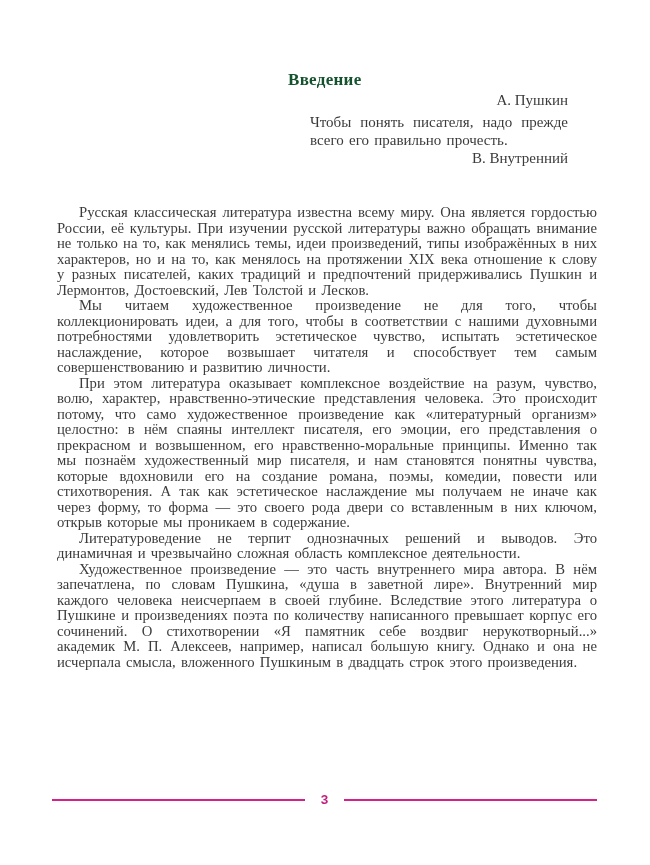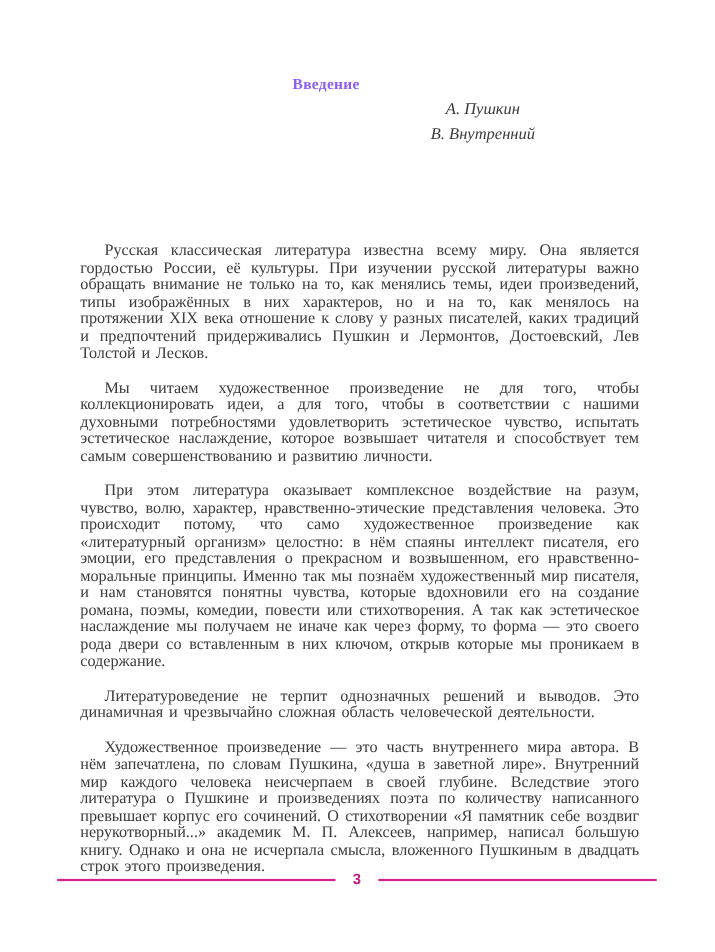--- a/index.html
+++ b/index.html
@@ -11,59 +11,58 @@
     position: relative;
     width: 650px;
     height: 865px;
     background: #ffffff;
     overflow: hidden;
     font-family: "Liberation Serif", "DejaVu Serif", serif;
     color: #3b3b3b;
   }
   .section-title {
     position: absolute;
-    left: 266px;
+    left: 288px;
     top: 70px;
-    font-size: 14px;
+    font-size: 17px;
     font-weight: bold;
-    color: #8b5cf6;
+    color: #14532d;
     letter-spacing: 0.3px;
   }
   .epigraphs {
     position: absolute;
     left: 310px;
     top: 91px;
     width: 258px;
     font-size: 15px;
     line-height: 18px;
   }
   .epigraph-text {
     text-align: justify;
     text-align-last: left;
     word-spacing: 1.5px;
     margin: 0;
   }
   .epigraph-author {
-    text-align: center;
-    font-style: italic;
+    text-align: right;
     margin: 0 0 4px 0;
   }
   .body-text {
     position: absolute;
     left: 57px;
     top: 205px;
     width: 540px;
     font-size: 14.7px;
     line-height: 15.5px;
     text-align: justify;
     word-spacing: 1.6px;
     hyphens: auto;
   }
   .body-text p {
-    margin: 16px;
+    margin: 0;
     text-indent: 22px;
   }
   .page-footer {
     position: absolute;
     left: 52px;
     top: 792px;
     width: 545px;
     display: flex;
     align-items: center;
   }
@@ -85,29 +84,30 @@
 
 <div class="page">
 
   <div class="section-title">Введение</div>
 
   <div class="epigraphs">
     <div>
       <p class="epigraph-author">А. Пушкин</p>
     </div>
     <div>
+      <p class="epigraph-text">Чтобы понять писателя, надо прежде всего его правильно прочесть.</p>
       <p class="epigraph-author">В. Внутренний</p>
     </div>
   </div>
 
   <div class="body-text">
     <p>Русская классическая литература известна всему миру. Она является гордостью России, её культуры. При изучении русской литературы важно обращать внимание не только на то, как менялись темы, идеи произведений, типы изображённых в них характеров, но и на то, как менялось на протяжении XIX века отношение к слову у разных писателей, каких традиций и предпочтений придерживались Пушкин и Лермонтов, Достоевский, Лев Толстой и Лесков.</p>
     <p>Мы читаем художественное произведение не для того, чтобы коллекционировать идеи, а для того, чтобы в соответствии с нашими духовными потребностями удовлетворить эстетическое чувство, испытать эстетическое наслаждение, которое возвышает читателя и способствует тем самым совершенствованию и развитию личности.</p>
     <p>При этом литература оказывает комплексное воздействие на разум, чувство, волю, характер, нравственно-этические представления человека. Это происходит потому, что само художественное произведение как «литературный организм» целостно: в нём спаяны интеллект писателя, его эмоции, его представления о прекрасном и возвышенном, его нравственно-моральные принципы. Именно так мы познаём художественный мир писателя, и нам становятся понятны чувства, которые вдохновили его на создание романа, поэмы, комедии, повести или стихотворения. А так как эстетическое наслаждение мы получаем не иначе как через форму, то форма — это своего рода двери со вставленным в них ключом, открыв которые мы проникаем в содержание.</p>
-    <p>Литературоведение не терпит однозначных решений и выводов. Это динамичная и чрезвычайно сложная область человеческой деятельности.</p>
+    <p>Литературоведение не терпит однозначных решений и выводов. Это динамичная и чрезвычайно сложная область комплексное деятельности.</p>
     <p>Художественное произведение — это часть внутреннего мира автора. В нём запечатлена, по словам Пушкина, «душа в заветной лире». Внутренний мир каждого человека неисчерпаем в своей глубине. Вследствие этого литература о Пушкине и произведениях поэта по количеству написанного превышает корпус его сочинений. О стихотворении «Я памятник себе воздвиг нерукотворный...» академик М. П. Алексеев, например, написал большую книгу. Однако и она не исчерпала смысла, вложенного Пушкиным в двадцать строк этого произведения.</p>
   </div>
 
   <div class="page-footer">
     <div class="footer-rule"></div>
     <div class="page-number">3</div>
     <div class="footer-rule"></div>
   </div>
 
 </div>

